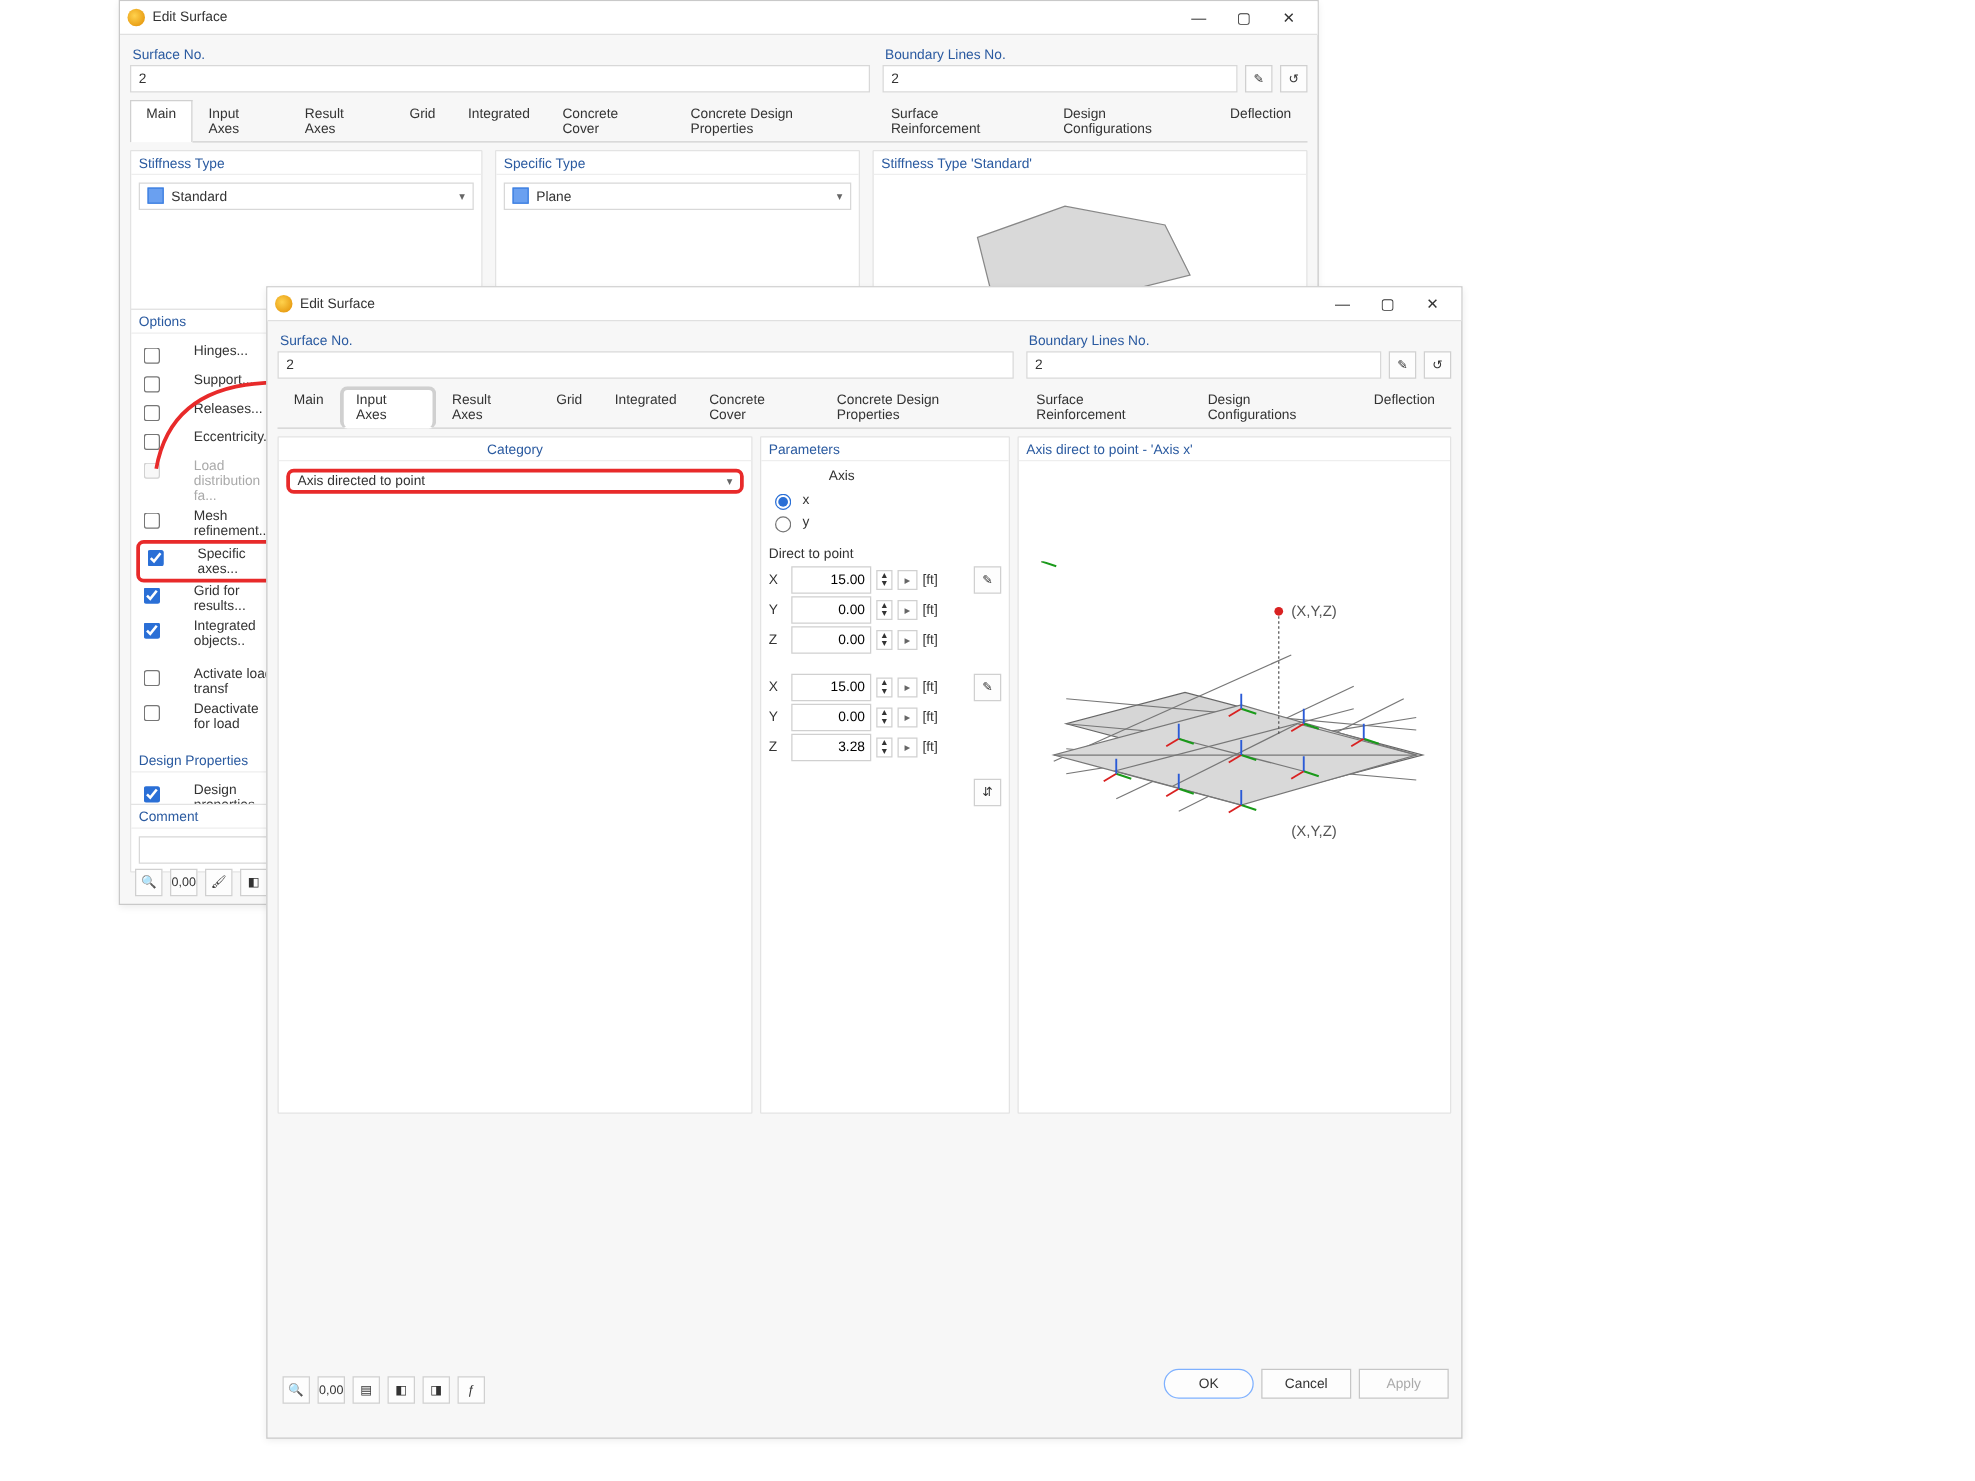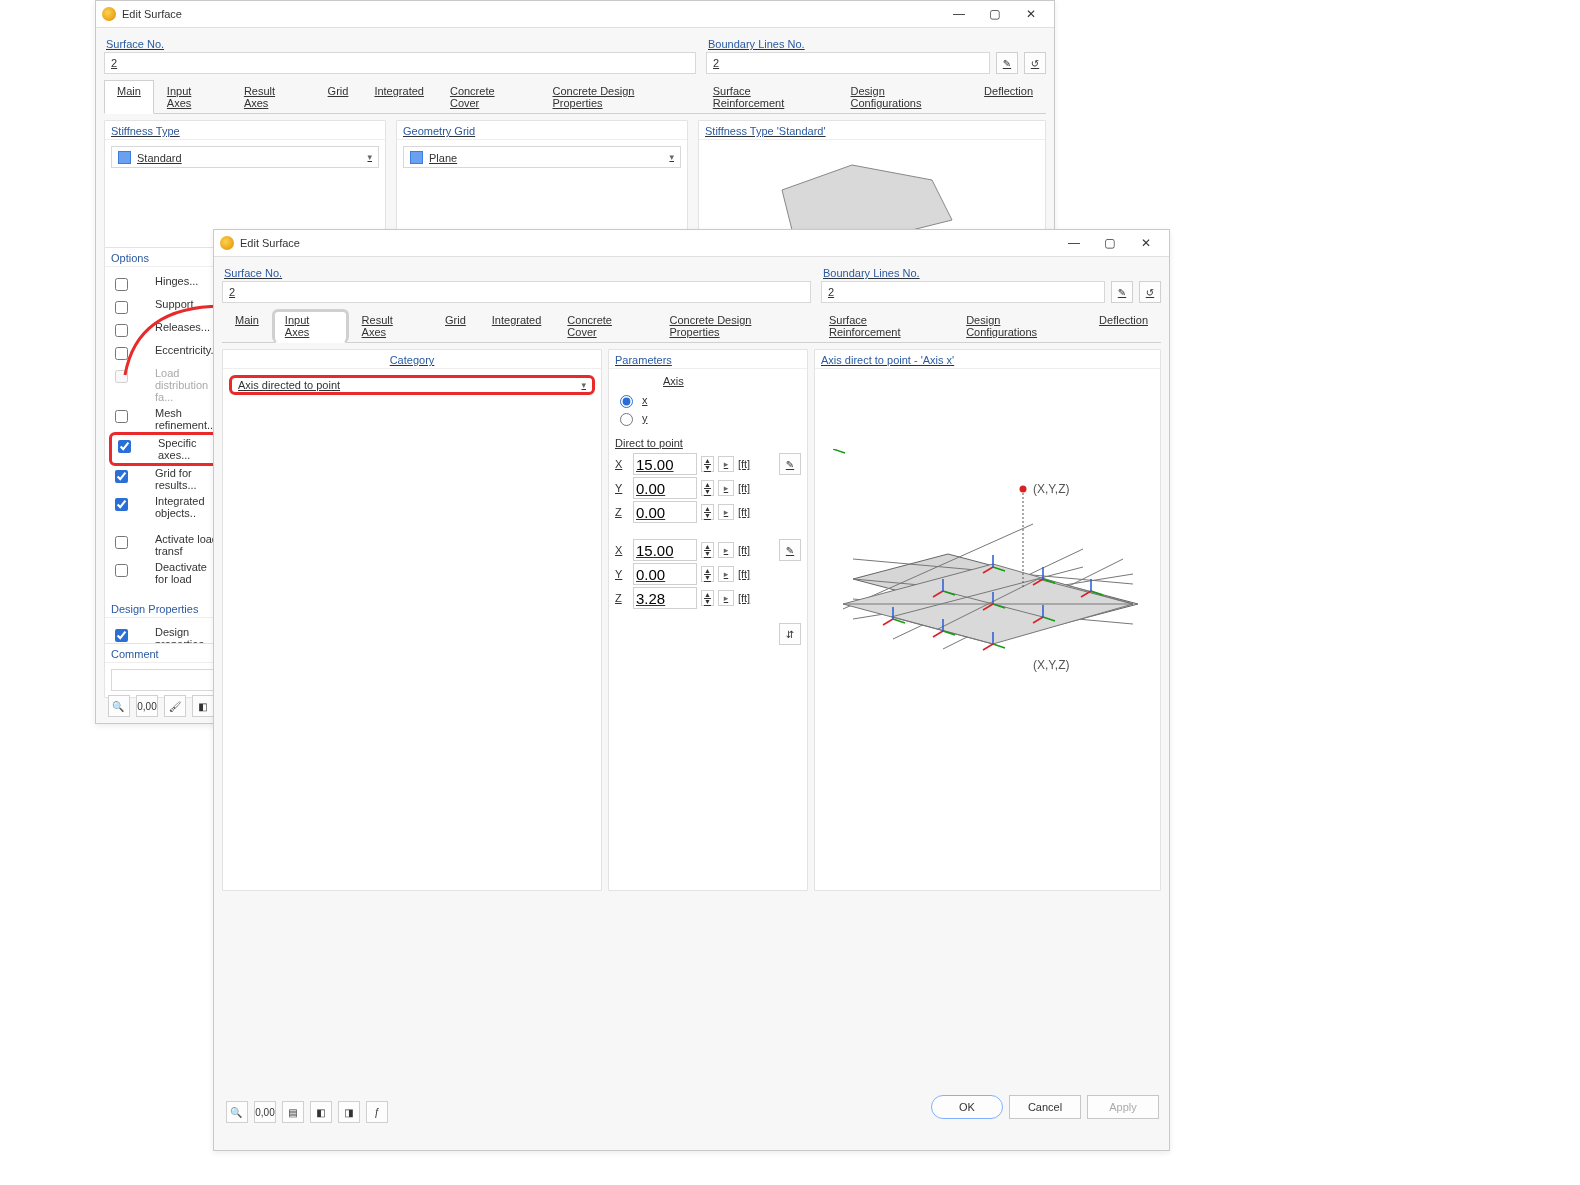--- a/index.html
+++ b/index.html
@@ -37,21 +37,20 @@
     flex: 1;
   }
   .winbtn {
     width: 34px; height: 20px;
     display: flex; align-items: center; justify-content: center;
     margin-left: 2px;
     font-size: 12px;
   }
   .winbody {
     padding: 6px 8px;
-    text-decoration: underline;
   }
   .row { display: flex; gap: 10px; }
   .section-label {
     color: #2a5aa0;
     font-size: 11px;
     padding: 4px 2px 2px 2px;
   }
   .input, .combo {
     background: #fff;
     border: 1px solid #d8d8d8;
@@ -137,21 +136,21 @@
     display: grid;
     grid-template-columns: 380px 200px 1fr;
     gap: 6px;
     margin-top: 6px;
   }
   .params .num {
     display: flex; align-items: center; gap: 4px; margin: 2px 0;
   }
   .params .num .lab { width: 14px; }
   .params .num input {
-    width: 56px; height: 18px; border:1px solid #d0d0d0; padding-right:4px; font-size:15px;
+    width: 56px; height: 18px; border:1px solid #d0d0d0; text-align:right; padding-right:4px; font-size:11px;
   }
   .params .spin {
     display: inline-flex; flex-direction: column; font-size:7px; line-height:7px; border:1px solid #d0d0d0;
   }
   .params .spin span { padding:0 2px; }
   .params .pick {
     display:inline-flex; align-items:center; justify-content:center; width:14px; height:14px; border:1px solid #d0d0d0; font-size:9px; color:#666;
   }
   .radio { display:flex; align-items:center; gap:6px; padding:1px 0; }
   .radio input { accent-color: #2a6fd6; }
@@ -241,21 +240,21 @@
       <div class="panel" style="width:280px;">
         <div class="subhead">Stiffness Type</div>
         <div class="pad">
           <div class="combo">
             <span><span class="swatch sw-blue"></span><span>Standard</span></span>
             <span class="caret">▾</span>
           </div>
         </div>
       </div>
       <div class="panel" style="width:290px;">
-        <div class="subhead">Geometry Grid</div>
+        <div class="subhead">Specific Type</div>
         <div class="pad">
           <div class="combo">
             <span><span class="swatch sw-blue"></span><span>Plane</span></span>
             <span class="caret">▾</span>
           </div>
         </div>
       </div>
       <div class="panel flex1" style="height:126px;">
         <div class="subhead">Stiffness Type 'Standard'</div>
         <div class="preview-hex">

